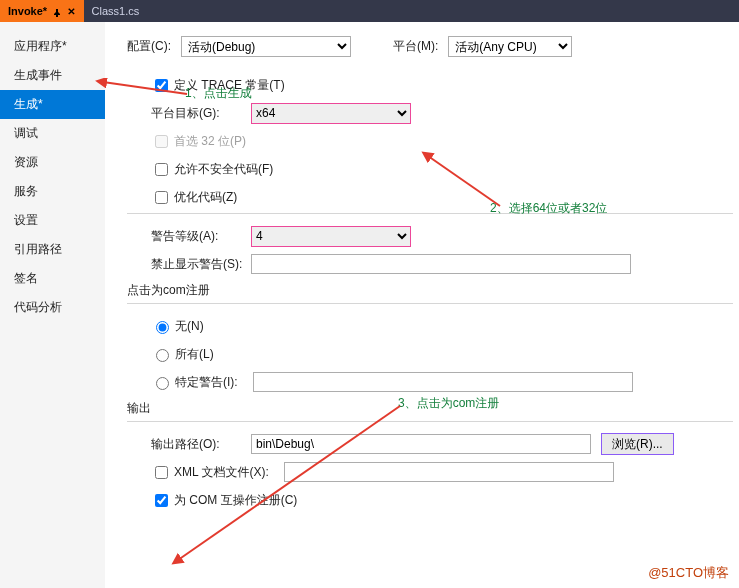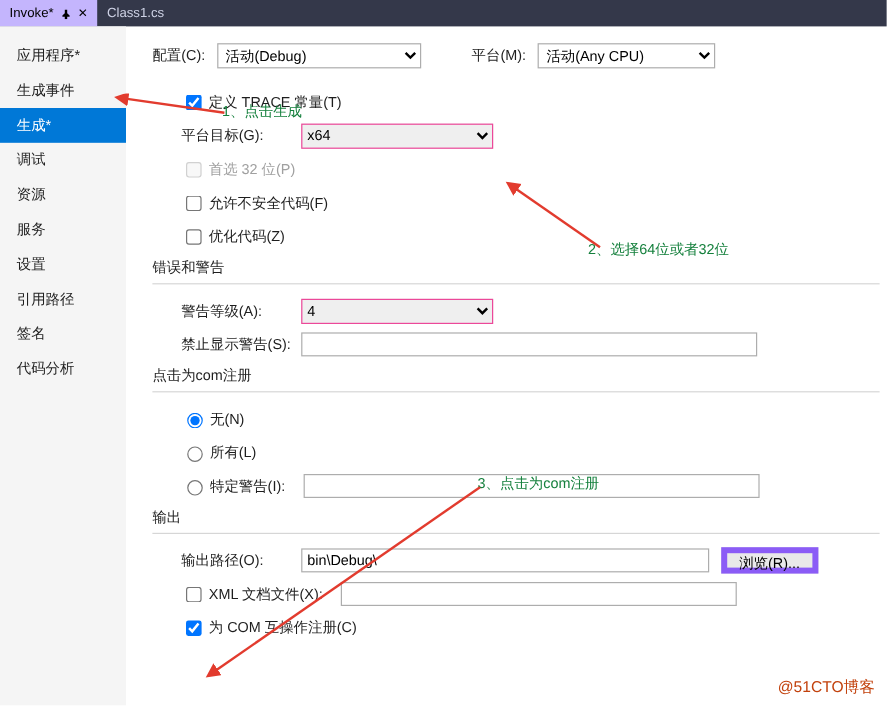--- a/index.html
+++ b/index.html
@@ -1,50 +1,50 @@
 <!DOCTYPE html>
 <html><head>
 <meta charset="utf-8">
 <style>
   * { box-sizing: border-box; font-family: "Microsoft YaHei", "Segoe UI", sans-serif; }
   body { margin: 0; background: #fff; font-size: 12px; color: #1e1e1e; width: 739px; height: 588px; position: relative; overflow: hidden; }
 
   .tabbar { height: 22px; background: #34384a; display: flex; align-items: stretch; }
   .tab { display: flex; align-items: center; padding: 0 8px; gap: 6px; color: #cfd3e6; font-size: 11px; }
-  .tab.active { background: #c4b5fd; color: #000; font-weight: 400; }
+  .tab.active { background: #f97316; color: #000; font-weight: 700; }
   .tab .pin { width: 8px; height: 8px; }
   .tab .close { font-size: 10px; }
 
   .main { display: flex; height: calc(588px - 22px); }
   .sidebar { width: 105px; background: #f5f5f5; padding-top: 10px; }
   .sidebar-item { padding: 6px 14px; color: #1e1e1e; cursor: pointer; font-size: 12px; }
   .sidebar-item.selected { background: #0078d7; color: #fff; }
 
   .content { flex: 1; padding: 14px 6px 4px 22px; overflow: hidden; }
   .toprow { display: flex; align-items: center; gap: 6px; margin-bottom: 16px; }
   .toprow label { margin-right: 4px; }
   select.combo { height: 21px; border: 1px solid #adadad; background: #fff; font-size: 12px; padding: 0 2px; }
   select.config { width: 170px; }
-  select.platform { width: 148px; }
+  select.platform { width: 124px; }
 
   .section-title { font-size: 12px; margin: 6px 0 4px 0; font-weight: normal; }
   hr.sep { border: none; border-top: 1px solid #d6d6d6; margin: 2px 0 10px 0; }
 
   .row { display: flex; align-items: center; min-height: 24px; margin: 4px 0; }
   .row.indent { padding-left: 24px; }
   .lbl { width: 100px; }
   .lbl-wide { width: 100px; }
   .chk { margin-right: 6px; }
   .txt { height: 20px; border: 1px solid #adadad; padding: 0 4px; font-size: 12px; }
   .txt380 { width: 380px; }
   select.small { height: 21px; border: 1px solid #ec4899; font-size: 12px; }
   select.w160 { width: 160px; }
   .radio { margin-right: 6px; }
   .disabled { color: #a0a0a0; }
-  .btn { height: 22px; border: 5px solid #8b5cf6; background: #e9e9e9; padding: 0 10px; font-size: 12px; cursor: pointer; }
+  .btn { height: 22px; border: 1px solid #8b5cf6; background: #e9e9e9; padding: 0 10px; font-size: 12px; cursor: pointer; }
 
   .anno { position: absolute; color: #15803d; font-size: 12px; pointer-events: none; }
   .arrow { position: absolute; pointer-events: none; }
 
   .watermark { position: absolute; right: 10px; bottom: 6px; color: #c2410c; font-size: 13px; }
 </style>
 </head>
 <body>
 
 <div class="tabbar">
@@ -107,21 +107,20 @@
     </div>
     <div class="row indent">
       <input type="checkbox" class="chk" style="">
       <span>允许不安全代码(F)</span>
     </div>
     <div class="row indent">
       <input type="checkbox" class="chk" style="">
       <span>优化代码(Z)</span>
     </div>
 
-    <div class="section-title">错误和警告</div>
     <hr class="sep">
     <div class="row indent">
       <span class="lbl-wide">警告等级(A):</span>
       <select class="small w160">
         <option>4</option>
       </select>
     </div>
     <div class="row indent">
       <span class="lbl-wide">禁止显示警告(S):</span>
       <input class="txt txt380" value="" style="">

